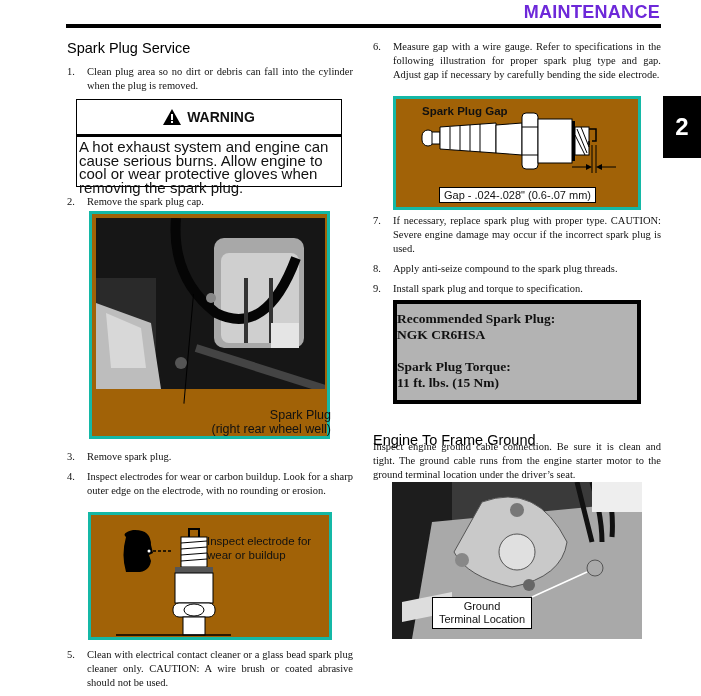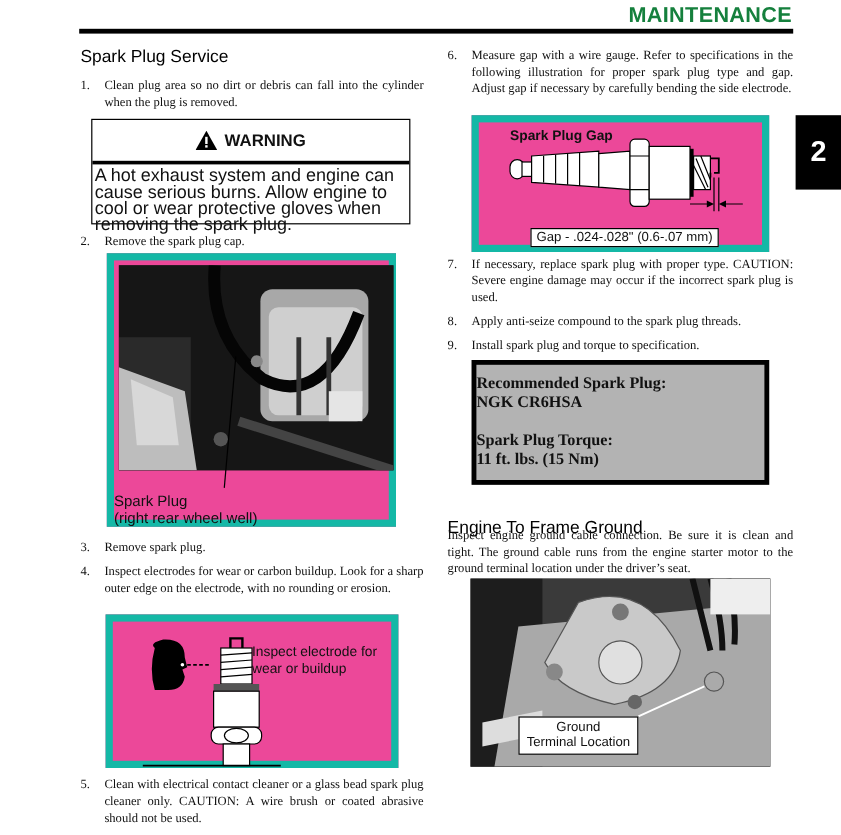--- a/index.html
+++ b/index.html
@@ -1,30 +1,30 @@
 <!DOCTYPE html>
 <html><head>
   <meta charset="utf-8">
   <style>
     html, body { margin: 0; padding: 0; background: #ffffff; }
     body { width: 701px; height: 696px; position: relative; overflow: hidden; font-family: "Liberation Serif", serif; color: #111; }
     .abs { position: absolute; }
-    .header-title { right: 41px; top: 2px; font-family: "Liberation Sans", sans-serif; font-weight: bold; font-size: 18px; letter-spacing: 0.3px; color: #15803d; }
+    .header-title { right: 41px; top: 2px; font-family: "Liberation Sans", sans-serif; font-weight: bold; font-size: 18px; letter-spacing: 0.3px; color: #6d28d9; }
     .header-rule { left: 66px; top: 24px; width: 595px; height: 4px; background: #000; }
     .chapter-tab { left: 663px; top: 96px; width: 38px; height: 62px; background: #000; color: #fff; font-family: "Liberation Sans", sans-serif; font-weight: bold; font-size: 24px; display: flex; align-items: center; justify-content: center; }
     .section-title { font-family: "Liberation Sans", sans-serif; font-weight: normal; font-size: 14.5px; color: #000; }
     .step { font-size: 10.5px; line-height: 14px; text-align: justify; }
     .step .num { position: absolute; left: 0; top: 0; }
     .step .txt { margin-left: 20px; }
     .step b { font-weight: normal; }
     .warn-box { left: 76px; top: 99px; width: 266px; height: 88px; border: 1px solid #000; box-sizing: border-box; background: #fff; }
     .warn-head { height: 34px; display: flex; align-items: center; justify-content: center; gap: 6px; font-family: "Liberation Sans", sans-serif; font-weight: bold; font-size: 14px; border-bottom: 3px solid #000; }
     .warn-body { font-family: "Liberation Sans", sans-serif; font-size: 15px; line-height: 13.5px; text-align: left; padding: 3px 2px 0 2px; }
-    .fig-box { border: 6px solid #14b8a6; box-sizing: border-box; background: #ec4899; }
-    .caption { font-family: "Liberation Sans", sans-serif; font-size: 12.5px; text-align: left; line-height: 14px; }
+    .fig-box { border: 3px solid #14b8a6; box-sizing: border-box; background: #a16207; }
+    .caption { font-family: "Liberation Sans", sans-serif; font-size: 12.5px; text-align: right; line-height: 14px; }
     .spec-box { left: 393px; top: 300px; width: 248px; height: 104px; background: #b3b3b3; border: 4px solid #000; box-sizing: border-box; text-align: left; font-weight: bold; font-size: 13.5px; line-height: 16px; padding-top: 7px; }
     .spec-box .gap { height: 16px; }
     .photo { overflow: hidden; }
   </style>
 </head>
 <body>
 
 <div class="abs header-title">MAINTENANCE</div>
 <div class="abs header-rule"></div>
 <div class="abs chapter-tab">

